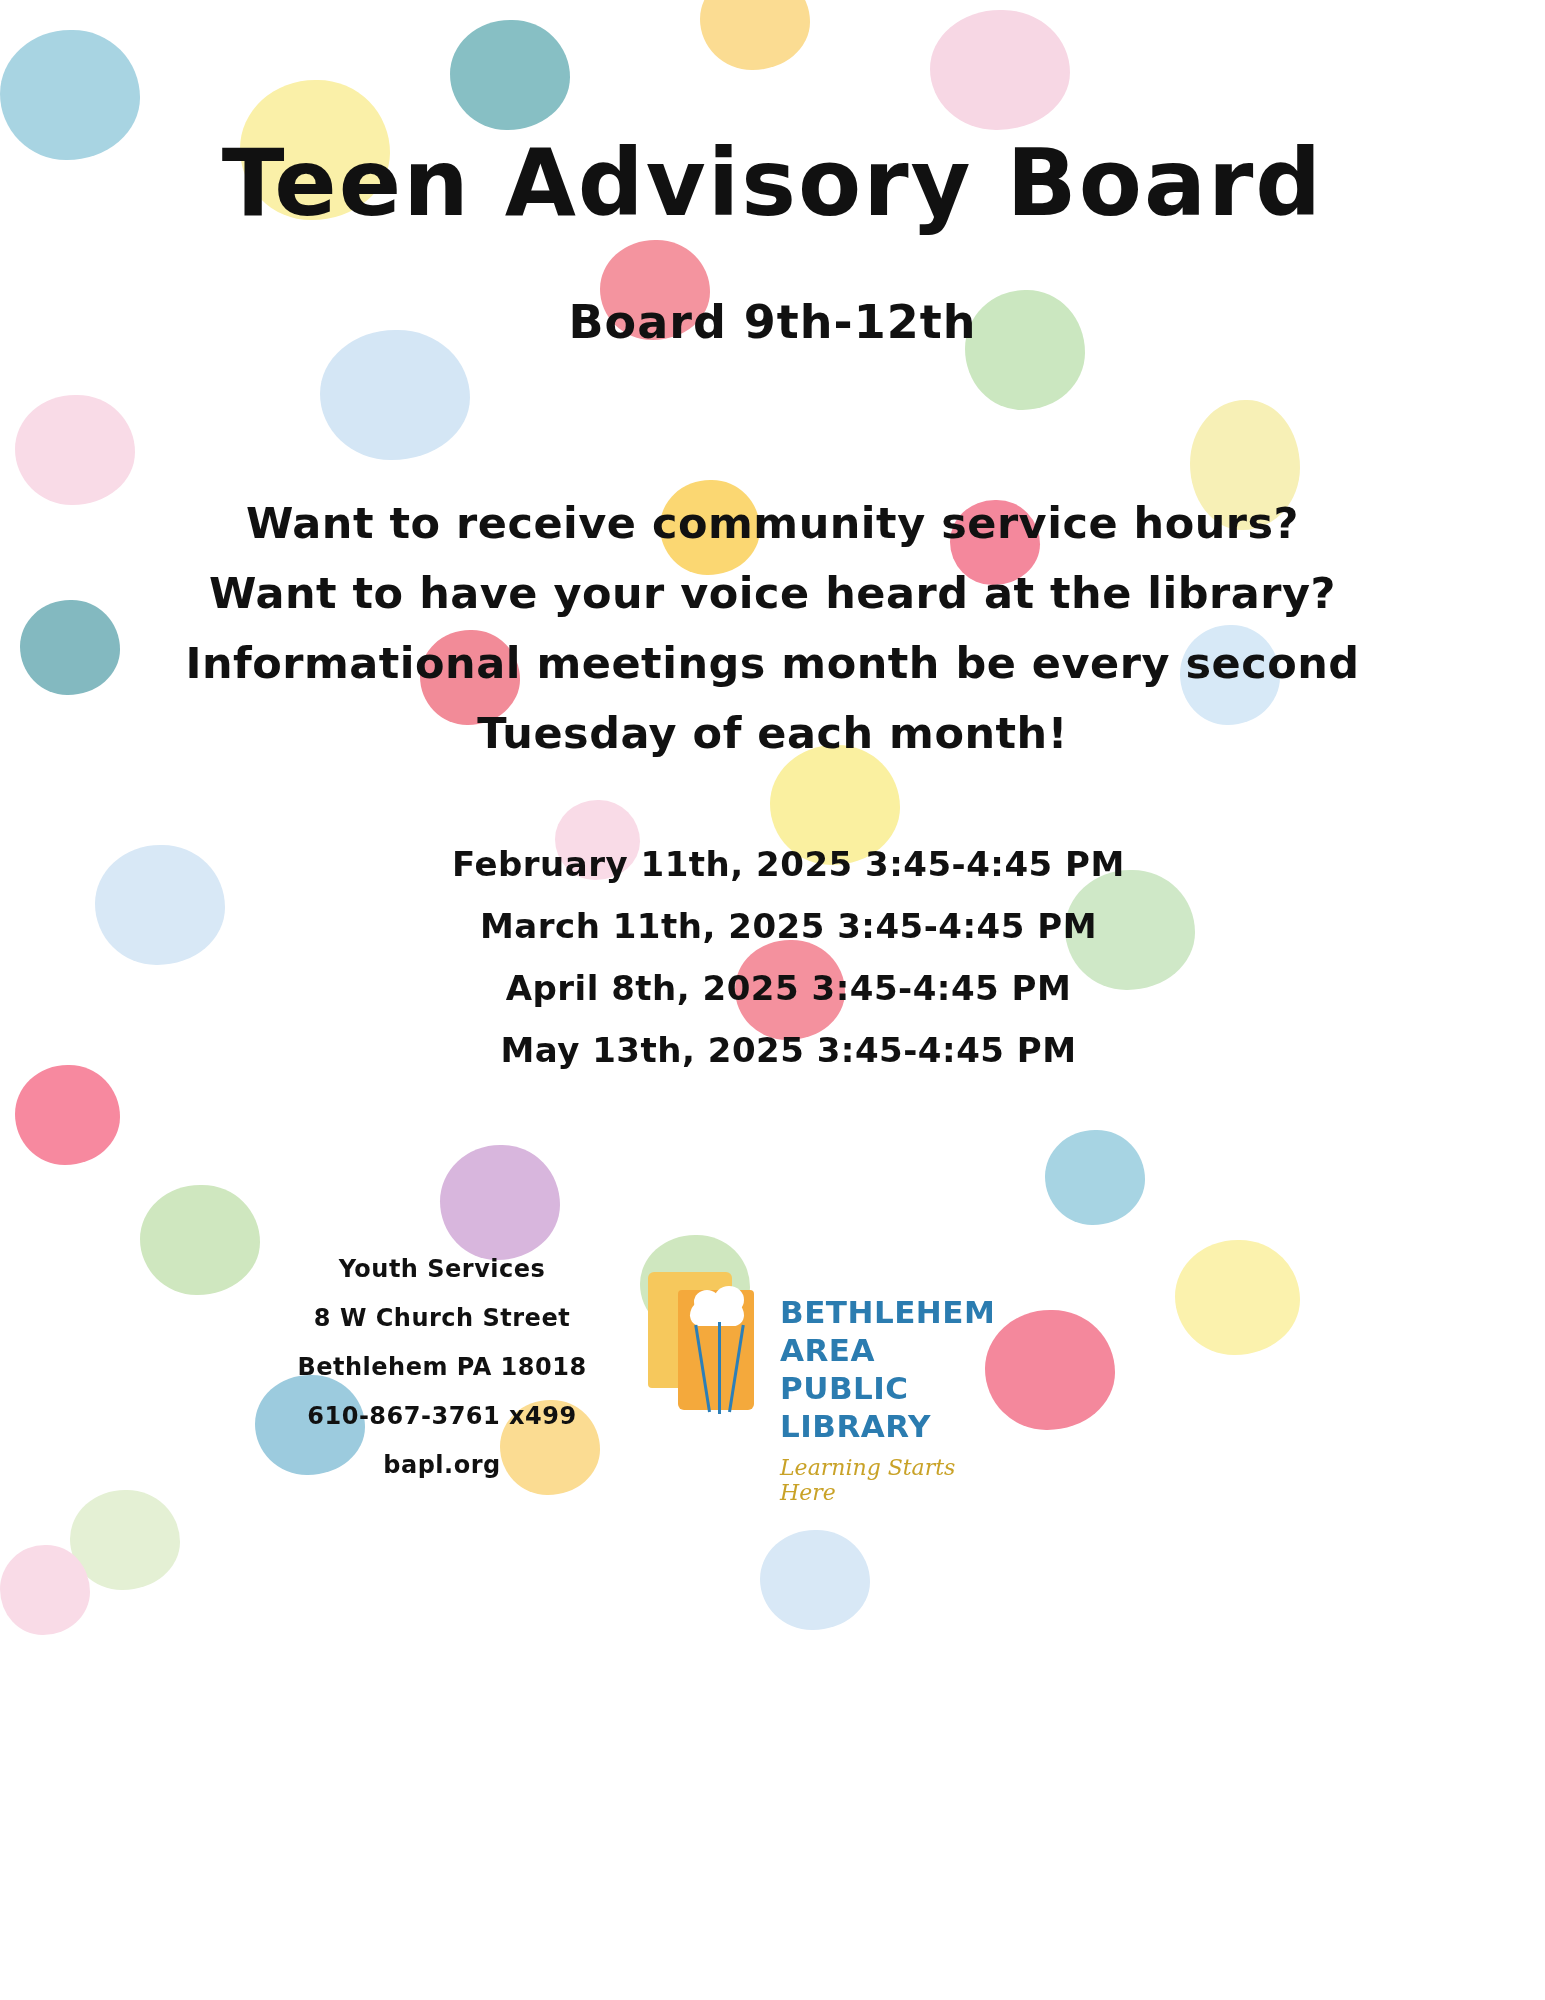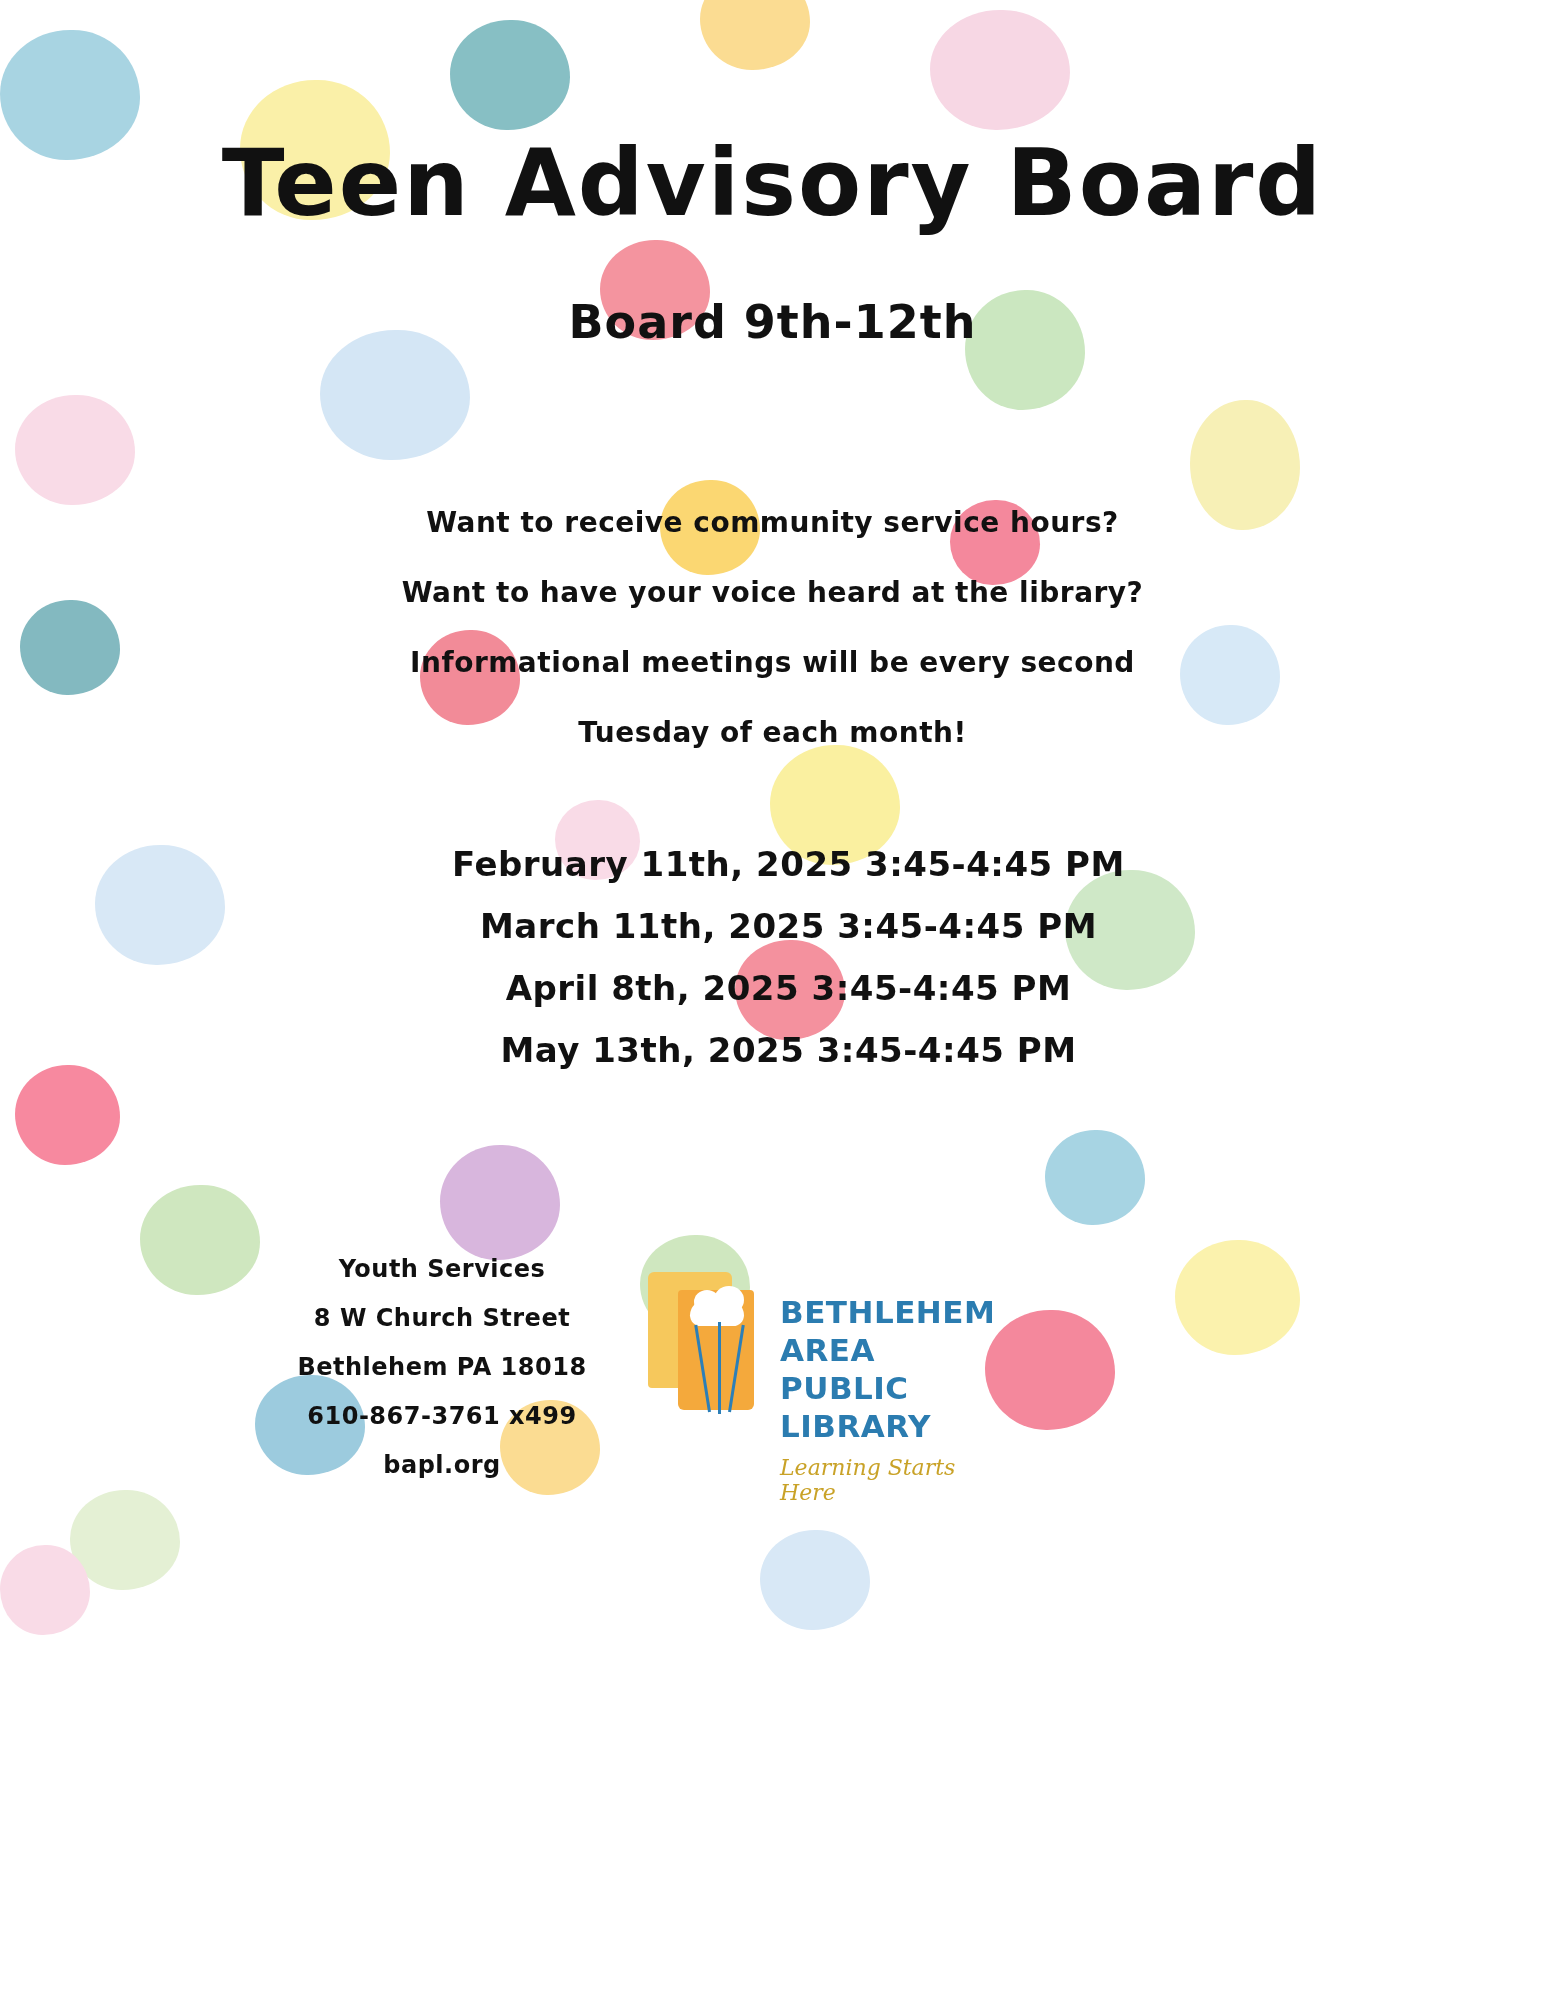--- a/index.html
+++ b/index.html
@@ -61,21 +61,21 @@
   }
 
   .body-block {
     position: absolute;
     top: 488px;
     left: 0;
     width: 100%;
     text-align: center;
   }
   .body-line {
-    font-size: 28px;
+    font-size: 43px;
     font-weight: bold;
     letter-spacing: 0.5px;
     color: #111111;
     line-height: 70px;
     white-space: nowrap;
   }
 
   .dates-block {
     position: absolute;
     top: 833px;
@@ -241,21 +241,21 @@
 
 <div class="content">
 
   <div class="title">Teen Advisory Board</div>
 
   <div class="subtitle">Board 9th-12th</div>
 
   <div class="body-block">
     <div class="body-line">Want to receive community service hours?</div>
     <div class="body-line">Want to have your voice heard at the library?</div>
-    <div class="body-line">Informational meetings will be every second</div>
+    <div class="body-line">Informational meetings month be every second</div>
     <div class="body-line">Tuesday of each month!</div>
   </div>
 
   <div class="dates-block">
     <div class="date-line">February 11th, 2025 3:45-4:45 PM</div>
     <div class="date-line">March 11th, 2025 3:45-4:45 PM</div>
     <div class="date-line">April 8th, 2025 3:45-4:45 PM</div>
     <div class="date-line">May 13th, 2025 3:45-4:45 PM</div>
   </div>
 

